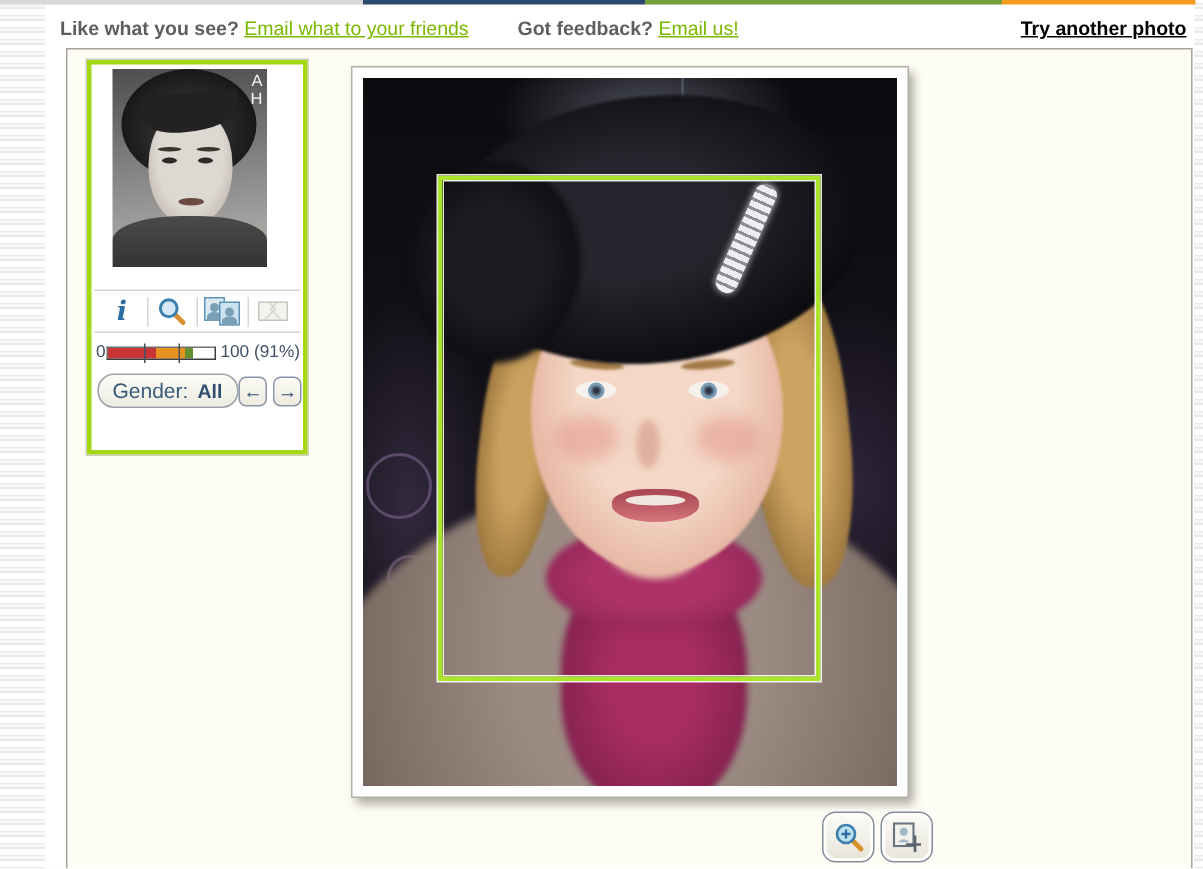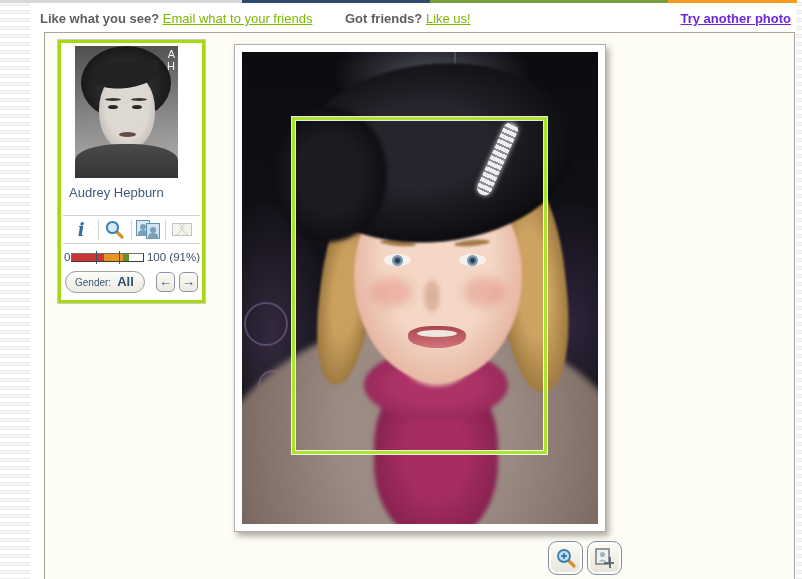--- a/index.html
+++ b/index.html
@@ -29,21 +29,21 @@
 
   
   .header-bar { position: absolute; top: 9px; left: 0; width: 797px; height: 20px;
     font-size: 13px; color: #5e5e5e; }
   .hgroup { position: absolute; white-space: nowrap; line-height: 20px; }
   .hgroup.left   { left: 40px; }
   .hgroup.center { left: 345px; }
   .hgroup.right  { right: 6px; }
   .plain-label { font-weight: bold; color: #5e5e5e; }
   a.green-link { color: #7ab800; text-decoration: underline; cursor: pointer; }
-  a.green-link.bold { font-weight: bold; color: #6d28d9; }
+  a.green-link.bold { font-weight: bold; color: #000000; }
 
   
   .panel {
     position: absolute; left: 44px; top: 32px; width: 751px; height: 547px;
     background: #fdfcf5; border: 1px solid #a8a49c; border-bottom: none;
   }
 
   
   .card {
     position: absolute; left: 13px; top: 7px; width: 147px; height: 263px;
@@ -98,21 +98,21 @@
     border: 1px solid #6f6f6f; border-right-color: #3c3c3c; border-bottom-color: #3c3c3c;
     background: linear-gradient(to right, #c93434 0 45%, #e8931f 45% 72%, #62902e 72% 80%, #ffffff 80% 100%);
     cursor: pointer; }
   .slider-tick { position: absolute; top: -3px; width: 1px; height: 13px; background: #44505e; }
   .tick-1 { left: 33%; } .tick-2 { left: 66%; }
 
   .gender-row { display: flex; align-items: center; justify-content: space-between; margin: 8px 4px 0 4px; }
   .gender-pill { display: flex; align-items: baseline; gap: 6px; padding: 2px 10px 3px 9px;
     border: 1px solid #9aa0a8; border-radius: 11px;
     background: linear-gradient(#fdfdf9, #ecece2); cursor: pointer; }
-  .gender-label { font-size: 10px; color: #3a5a7a; }
+  .gender-label { font-size: 14px; color: #3a5a7a; }
   .gender-value { font-size: 13px; font-weight: bold; color: #2f4f72; }
   .nav-arrows { display: flex; gap: 4px; }
   .arrow-btn { width: 19px; height: 20px; border: 1px solid #8a94a8; border-radius: 5px;
     background: linear-gradient(#fbfaf4, #edebdf); color: #2f4f72; font-weight: bold;
     font-size: 13px; line-height: 18px; text-align: center; cursor: pointer; }
 
   
   .photo-frame { position: absolute; left: 189px; top: 11px; width: 372px; height: 488px;
     background: #ffffff; border: 1px solid #b3afa7; padding: 7px;
     box-shadow: 3px 4px 6px rgba(110,105,95,.55); }
@@ -190,22 +190,22 @@
 <div class="tabstrip seg-navy"></div>
 <div class="tabstrip seg-green"></div>
 <div class="tabstrip seg-orange"></div>
 
 <div class="header-bar">
   <span class="hgroup left">
     <span class="plain-label">Like what you see?</span>
     <a class="green-link">Email what to your friends</a>
   </span>
   <span class="hgroup center">
-    <span class="plain-label">Got friends?</span>
-    <a class="green-link">Like us!</a>
+    <span class="plain-label">Got feedback?</span>
+    <a class="green-link">Email us!</a>
   </span>
   <span class="hgroup right">
     <a class="green-link bold">Try another photo</a>
   </span>
 </div>
 
 <div class="panel">
 
   <div class="card">
     <div class="card-photo">
@@ -215,21 +215,20 @@
       <div class="cp-brow" style="left:30px"></div>
       <div class="cp-brow" style="left:56px"></div>
       <div class="cp-eye" style="left:33px"></div>
       <div class="cp-eye" style="left:57px"></div>
       <div class="cp-lips"></div>
       <div class="cp-body"></div>
       <span class="cp-letter l1">A</span>
       <span class="cp-letter l2">H</span>
     </div>
 
-    <div class="card-name">Audrey Hepburn</div>
 
     <hr class="card-hr">
 
     <div class="icon-row">
       <span class="icon-cell">
         <span class="info-glyph">i</span>
       </span>
       <span class="icon-sep"></span>
       <span class="icon-cell">
         <svg width="21" height="21" viewBox="0 0 21 21">

